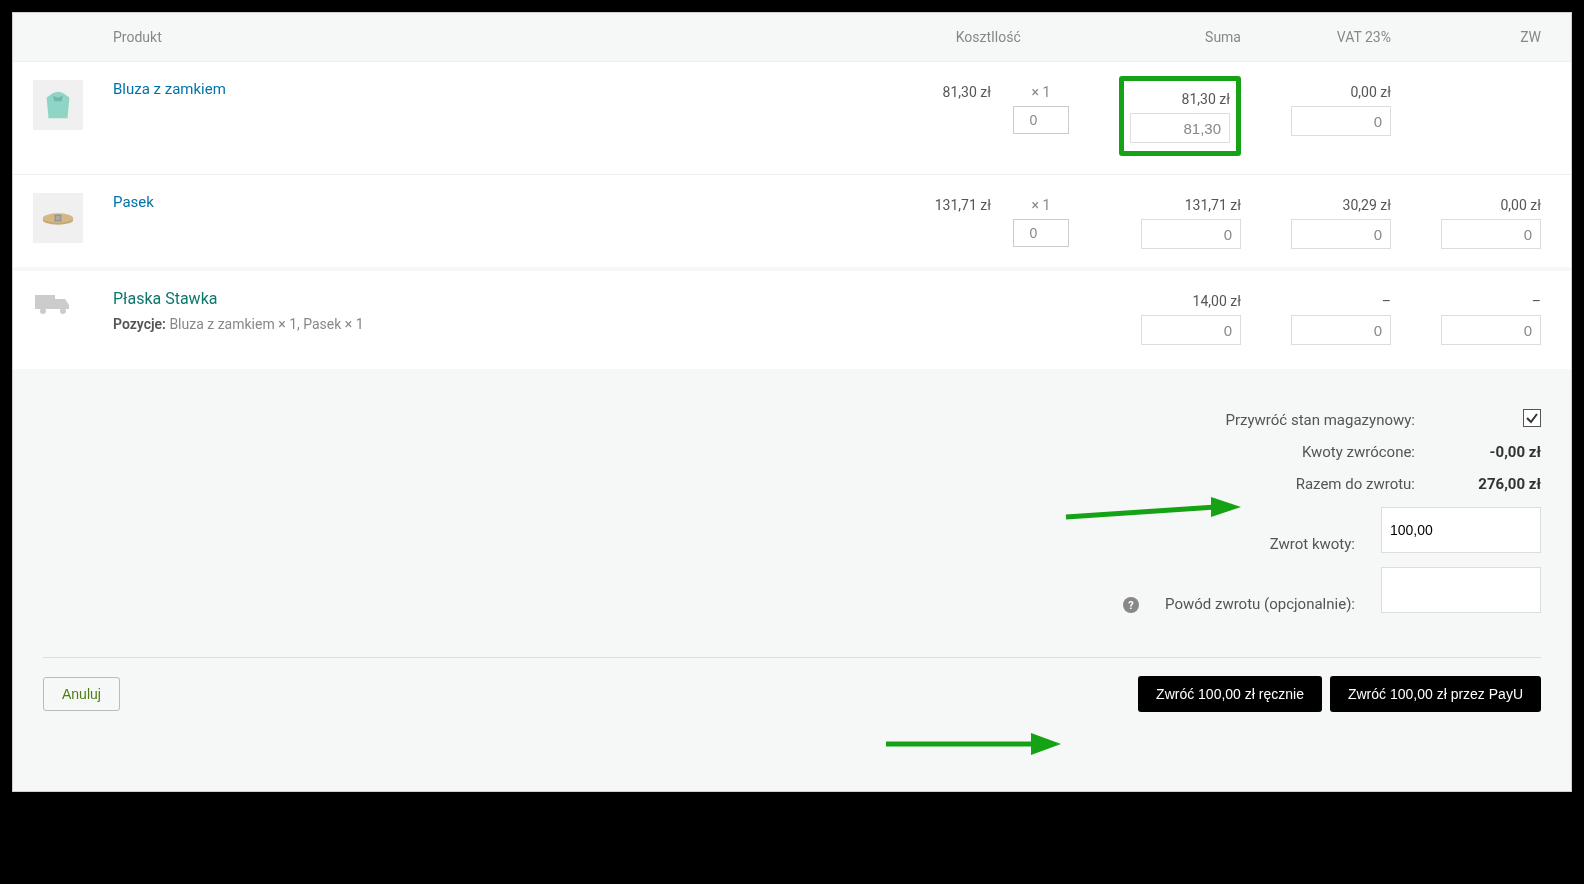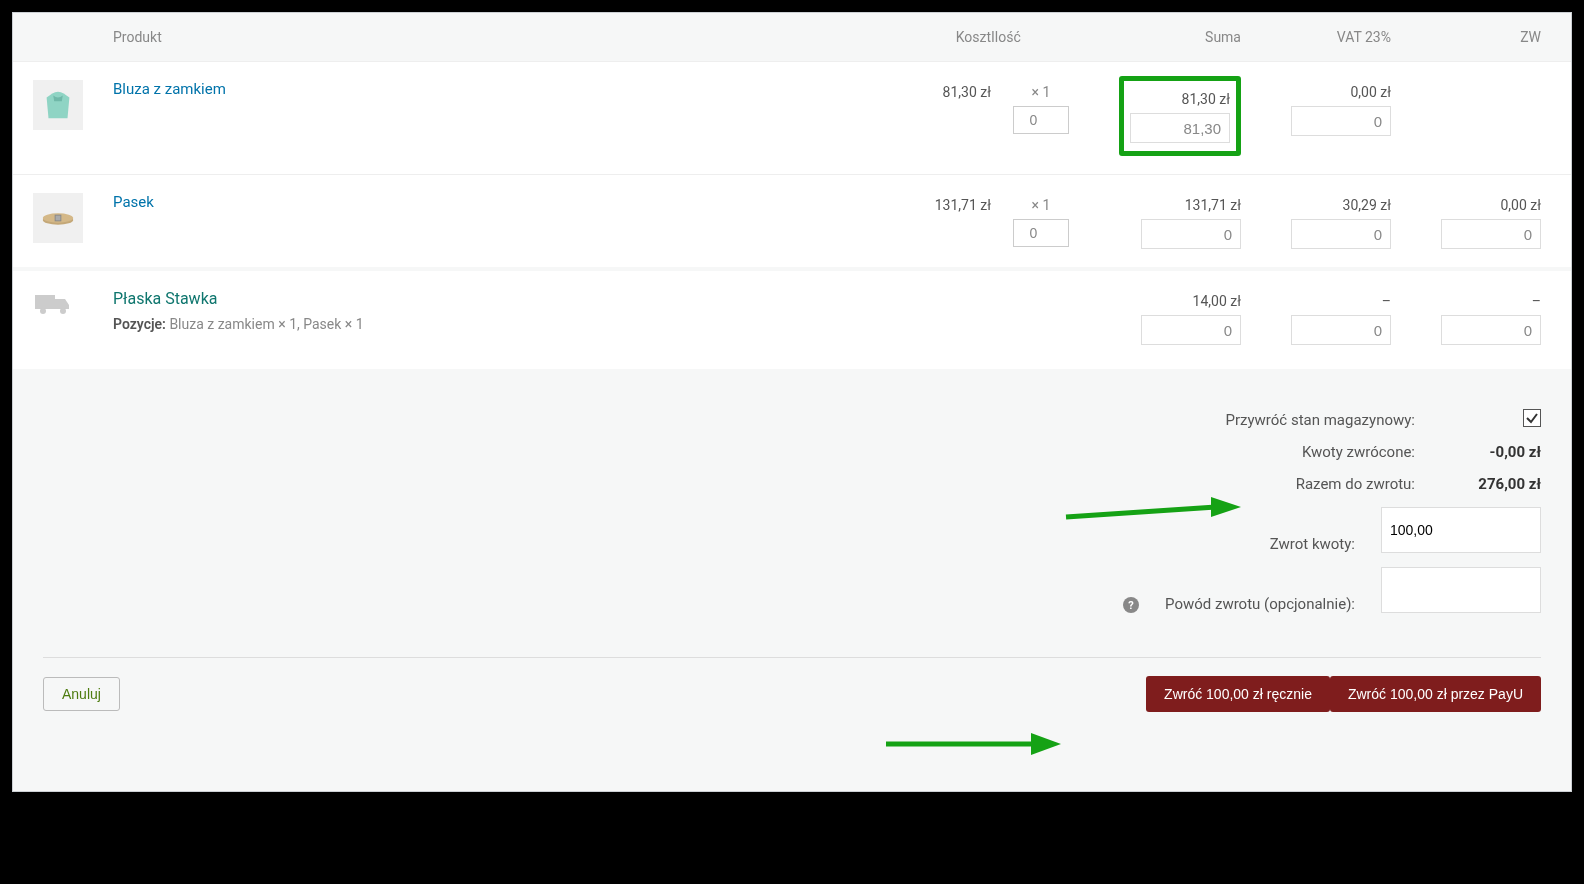--- a/index.html
+++ b/index.html
@@ -144,27 +144,27 @@
       border: 1px solid #bbb;
       background: #f6f7f7;
       color: #4d7c0f;
       padding: 8px 18px;
       border-radius: 3px;
       cursor: pointer;
       font-size: 14px;
     }
     .btn-primary {
       border: none;
-      background: #7f1d1d;
+      background: #000000;
       color: #fff;
       padding: 10px 18px;
       border-radius: 3px;
       cursor: pointer;
       font-size: 14px;
-      margin-left: 0;
+      margin-left: 8px;
     }
     .footer-right { display: flex; align-items: center; position: relative; }
 
     .arrow1 {
       position: absolute;
       width: 180px; height: 30px;
     }
     .arrow1-a { right: 330px; top: 482px; }
     .arrow1-b { right: 510px; bottom: 32px; }
   </style>

